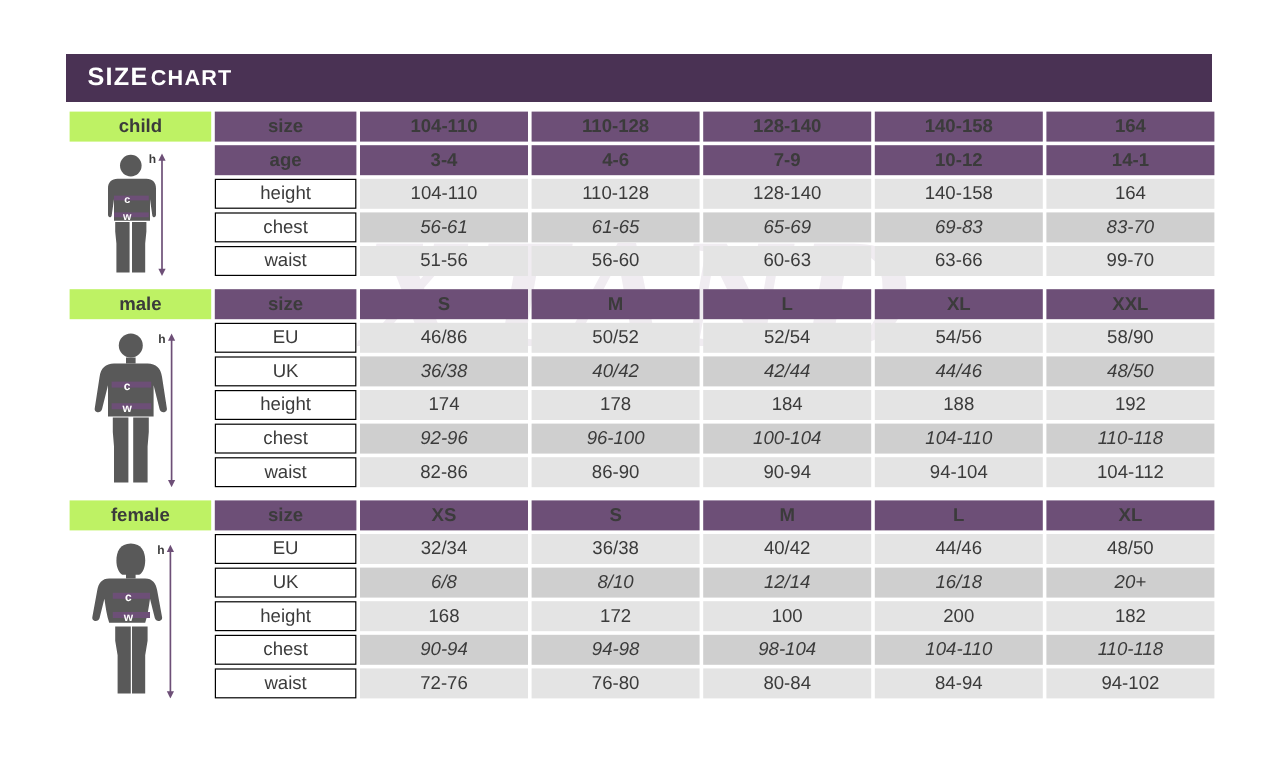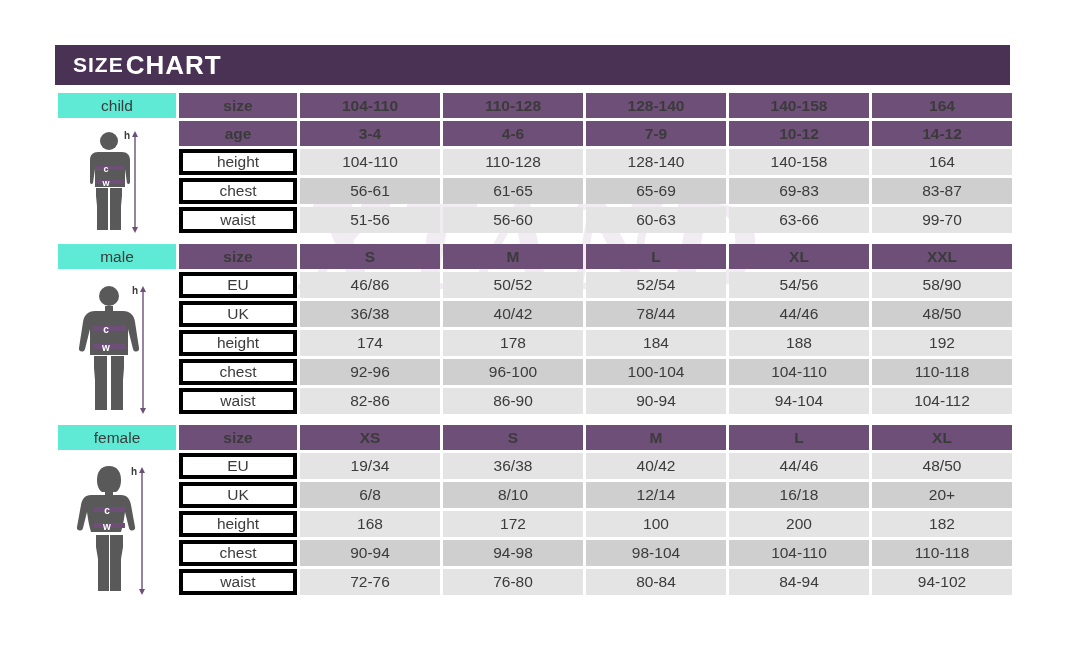--- a/index.html
+++ b/index.html
@@ -48,21 +48,21 @@
     align-items: center;
     padding-left: 18px;
     box-sizing: border-box;
   }
   .title-bar .t1 {
     font-size: 21px;
     font-weight: bold;
     letter-spacing: 1px;
   }
   .title-bar .t2 {
-    font-size: 26px;
+    font-size: 18px;
     font-weight: bold;
     letter-spacing: 1px;
     margin-left: 2px;
   }
 
   table.grid {
     border-collapse: separate;
     border-spacing: 3px 3px;
     width: 955px;
     margin-top: 5px;
@@ -74,41 +74,41 @@
     vertical-align: middle;
     font-size: 15.5px;
     color: #3b3b3b;
     padding: 0;
   }
   .col-fig { width: 118px; }
   .col-lbl { width: 118px; }
   .col-val { width: 140px; }
 
   .cat {
-    background: #5eead4;
+    background: #bef264;
     color: #ffffff;
-    font-weight: normal;
+    font-weight: bold;
     font-size: 17px;
   }
   .hdr {
     background: #6d4f77;
     color: #ffffff;
     font-weight: bold;
     font-size: 16px;
   }
   .rowlbl {
     background: #ffffff;
-    border: 4px solid #000000;
+    border: 1px solid #000000;
     color: #3b3b3b;
     font-size: 15.5px;
     box-sizing: border-box;
     height: 25px;
   }
   .light { background: #e4e4e4; }
-  .dark  { background: #cfcfcf; }
+  .dark  { background: #cfcfcf; font-style: italic; }
 
   .figcell {
     background: #ffffff;
     vertical-align: bottom;
     padding: 0;
   }
   .figwrap {
     display: flex;
     align-items: flex-end;
     justify-content: center;
@@ -173,37 +173,37 @@
               <polygon points="76,105 73,99 79,99" fill="#6d4f77"></polygon>
               <text x="68" y="11" font-size="10" fill="#3b3b3b" font-family="Liberation Sans, sans-serif" font-weight="bold" text-anchor="middle">h</text>
             </svg>
           </div>
         </td>
         <td class="hdr">age</td>
         <td class="hdr">3-4</td>
         <td class="hdr">4-6</td>
         <td class="hdr">7-9</td>
         <td class="hdr">10-12</td>
-        <td class="hdr">14-12</td>
+        <td class="hdr">14-1</td>
       </tr>
       <tr>
         <td class="rowlbl">height</td>
         <td class="light">104-110</td>
         <td class="light">110-128</td>
         <td class="light">128-140</td>
         <td class="light">140-158</td>
         <td class="light">164</td>
       </tr>
       <tr>
         <td class="rowlbl">chest</td>
         <td class="dark">56-61</td>
         <td class="dark">61-65</td>
         <td class="dark">65-69</td>
         <td class="dark">69-83</td>
-        <td class="dark">83-87</td>
+        <td class="dark">83-70</td>
       </tr>
       <tr>
         <td class="rowlbl">waist</td>
         <td class="light">51-56</td>
         <td class="light">56-60</td>
         <td class="light">60-63</td>
         <td class="light">63-66</td>
         <td class="light">99-70</td>
       </tr>
     </tbody>
@@ -255,21 +255,21 @@
         <td class="light">46/86</td>
         <td class="light">50/52</td>
         <td class="light">52/54</td>
         <td class="light">54/56</td>
         <td class="light">58/90</td>
       </tr>
       <tr>
         <td class="rowlbl">UK</td>
         <td class="dark">36/38</td>
         <td class="dark">40/42</td>
-        <td class="dark">78/44</td>
+        <td class="dark">42/44</td>
         <td class="dark">44/46</td>
         <td class="dark">48/50</td>
       </tr>
       <tr>
         <td class="rowlbl">height</td>
         <td class="light">174</td>
         <td class="light">178</td>
         <td class="light">184</td>
         <td class="light">188</td>
         <td class="light">192</td>
@@ -329,21 +329,21 @@
               <text x="48" y="48.5" font-size="10" fill="#ffffff" font-family="Liberation Sans, sans-serif" font-weight="bold" text-anchor="middle" dominant-baseline="middle">c</text>
               <text x="48" y="64.5" font-size="10" fill="#ffffff" font-family="Liberation Sans, sans-serif" font-weight="bold" text-anchor="middle" dominant-baseline="middle">w</text>
               <line x1="83" y1="7" x2="83" y2="129" stroke="#6d4f77" stroke-width="1.4"></line>
               <polygon points="83,4 80,10 86,10" fill="#6d4f77"></polygon>
               <polygon points="83,132 80,126 86,126" fill="#6d4f77"></polygon>
               <text x="75" y="12" font-size="10" fill="#3b3b3b" font-family="Liberation Sans, sans-serif" font-weight="bold" text-anchor="middle">h</text>
             </svg>
           </div>
         </td>
         <td class="rowlbl">EU</td>
-        <td class="light">19/34</td>
+        <td class="light">32/34</td>
         <td class="light">36/38</td>
         <td class="light">40/42</td>
         <td class="light">44/46</td>
         <td class="light">48/50</td>
       </tr>
       <tr>
         <td class="rowlbl">UK</td>
         <td class="dark">6/8</td>
         <td class="dark">8/10</td>
         <td class="dark">12/14</td>

